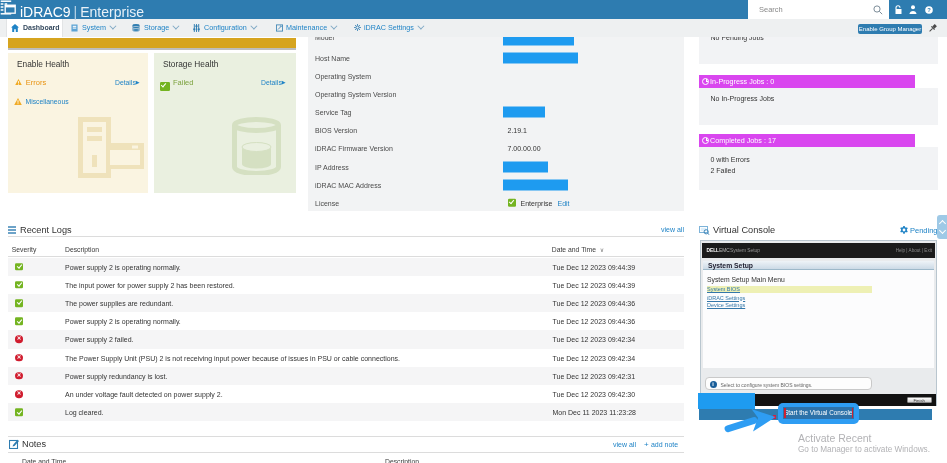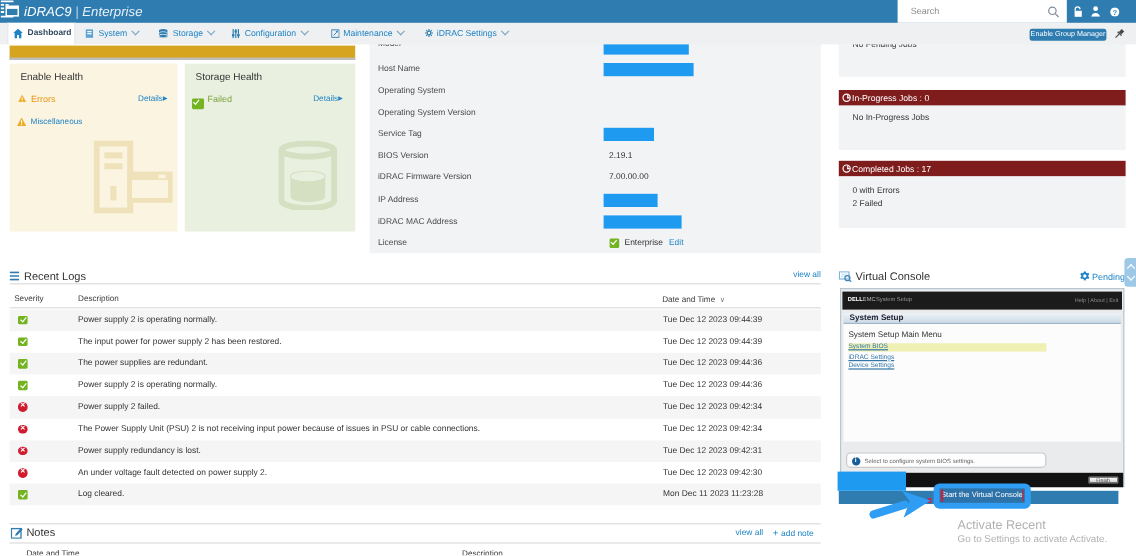--- a/index.html
+++ b/index.html
@@ -1,21 +1,21 @@
 <!DOCTYPE html>
 <html><head>
 <meta charset="utf-8">
 <style>
 * { margin:0; padding:0; box-sizing:border-box; font-family:"Liberation Sans",sans-serif; }
 html,body { width:947px; height:463px; background:#fff; overflow:hidden; }
 #page { position:relative; width:947px; height:463px; background:#fff; overflow:hidden; }
 .abs { position:absolute; }
 
 #topbar { left:0; top:0; width:947px; height:19px; background:#2e7cb0; z-index:30; }
-#brand { left:20px; top:3.5px; color:#fff; font-size:11px;font-style:italic; }
+#brand { left:20px; top:3.5px; color:#fff; font-size:14px; }
 #brand .sep { color:#bcd6e8; padding:0 3px; font-weight:400; }
 #brand .ent { color:#e8f1f8; font-weight:400; }
 #searchbox { left:748px; top:0; width:141px; height:19px; background:#fff; color:#8a8a8a; font-size:7.5px; line-height:19px; padding-left:11px; }
 
 #navbar { left:0; top:19px; width:947px; height:17.5px; background:#eef0f1; z-index:29; }
 .tab { position:absolute; top:19px; height:17.5px; display:flex; align-items:center; font-size:7.2px; color:#1f83c6; }
 .tab .chev { margin-left:3px; }
 #tab-dash { left:6px; width:57px; background:#fff; border-left:1px solid #e2e4e5; border-right:1px solid #e2e4e5; color:#34495e; font-weight:bold; font-size:7px; padding-left:4px; }
 .chev { width:5px; height:5px; border-right:1px solid #7da7c4; border-bottom:1px solid #7da7c4; transform:rotate(45deg) translateY(-2px); display:inline-block; }
 #egm { left:858px; top:23.5px; width:64px; height:10.5px; white-space:nowrap; overflow:hidden; background:#2e7cb0; color:#fff; font-size:6px; text-align:center; line-height:10.5px; border-radius:2px; z-index:31; }
@@ -24,21 +24,21 @@
 #syscard { left:8px; top:52.5px; width:140px; height:140px; background:#faf4e1; }
 #stocard { left:154px; top:52.5px; width:142px; height:140px; background:#eaf0e0; }
 .cardtitle { font-size:8.3px; color:#333; }
 #midcard { left:308px; top:20px; width:376px; height:190.5px; background:#f2f3f4; z-index:1; }
 .mrow { position:absolute; left:7px; width:362px; height:18.15px; }
 .mlabel { position:absolute; left:0; top:50%; transform:translateY(-50%); font-size:7px; color:#4a4a4a; }
 .mval { position:absolute; left:192.5px; top:50%; transform:translateY(-50%); font-size:7px; color:#333; }
 .bluebar { position:absolute; left:188px; top:50%; transform:translateY(-50%); height:11px; background:#1e9bf0; }
 
 #pendcard { left:699px; top:20px; width:239px; height:43.5px; background:#f2f3f5; z-index:1; }
-.jobhdr { left:699px; width:239px; height:13px; background:#7f1d1d; color:#fff; font-size:7.2px; line-height:13px; padding-left:11px; }
+.jobhdr { left:699px; width:216px; height:13px; background:#d946ef; color:#fff; font-size:7.2px; line-height:13px; padding-left:11px; }
 .jobcard { left:699px; width:239px; background:#f2f3f5; font-size:7px; color:#333; }
 .clockico { position:absolute; left:3px; top:3px; width:7px; height:7px; border:0.9px solid #fff; border-radius:50%; }
 .clockico:after { content:""; position:absolute; left:2.6px; top:0.8px; width:0.9px; height:2.4px; background:#fff; }
 .clockico:before { content:""; position:absolute; left:2.6px; top:2.8px; width:2px; height:0.9px; background:#fff; }
 
 .hairline { background:#dcdcdc; height:1px; }
 #rl-title { left:20px; top:224.5px; font-size:9.2px; color:#333; }
 #rl-viewall { left:661px; top:225.5px; font-size:7px; color:#1f83c6; }
 .thead { font-size:6.8px; color:#3b3b3b; }
 .logrow { position:absolute; left:8px; width:676px; height:18.2px; }
@@ -398,20 +398,20 @@
   <div id="starthl" class="abs"></div>
   <div id="startbtn" class="abs">Start the Virtual Console</div>
   <span class="redmark abs" style="left:784px"></span>
   <span class="redmark abs" style="left:851.5px"></span>
   <span class="abs" style="left:772.5px;top:414.5px;width:3.5px;height:4.5px;background:#cc2244;z-index:7"></span>
   <svg class="abs" style="left:713px;top:400px;z-index:8" width="66" height="34" viewBox="0 0 66 34">
     <line x1="15" y1="28.7" x2="41" y2="20.5" stroke="#2e9df3" stroke-width="6.8" stroke-linecap="round"></line>
     <path d="M62.5 17 L38.5 9 L45 17.8 L40 31.5 Z" fill="#2e9df3"></path>
   </svg>
   <div id="aw1" class="abs">Activate Recent</div>
-  <div id="aw2" class="abs">Go to Settings to activate Activate.</div>
+  <div id="aw2" class="abs">Go to Manager to activate Windows.</div>
 
   <div id="scrollbtn" class="abs">
     <span class="wchev" style="top:6px;transform:rotate(45deg)"></span>
     <span class="wchev" style="top:13px;transform:rotate(225deg)"></span>
   </div>
 
 </div>
 
 </body></html>

